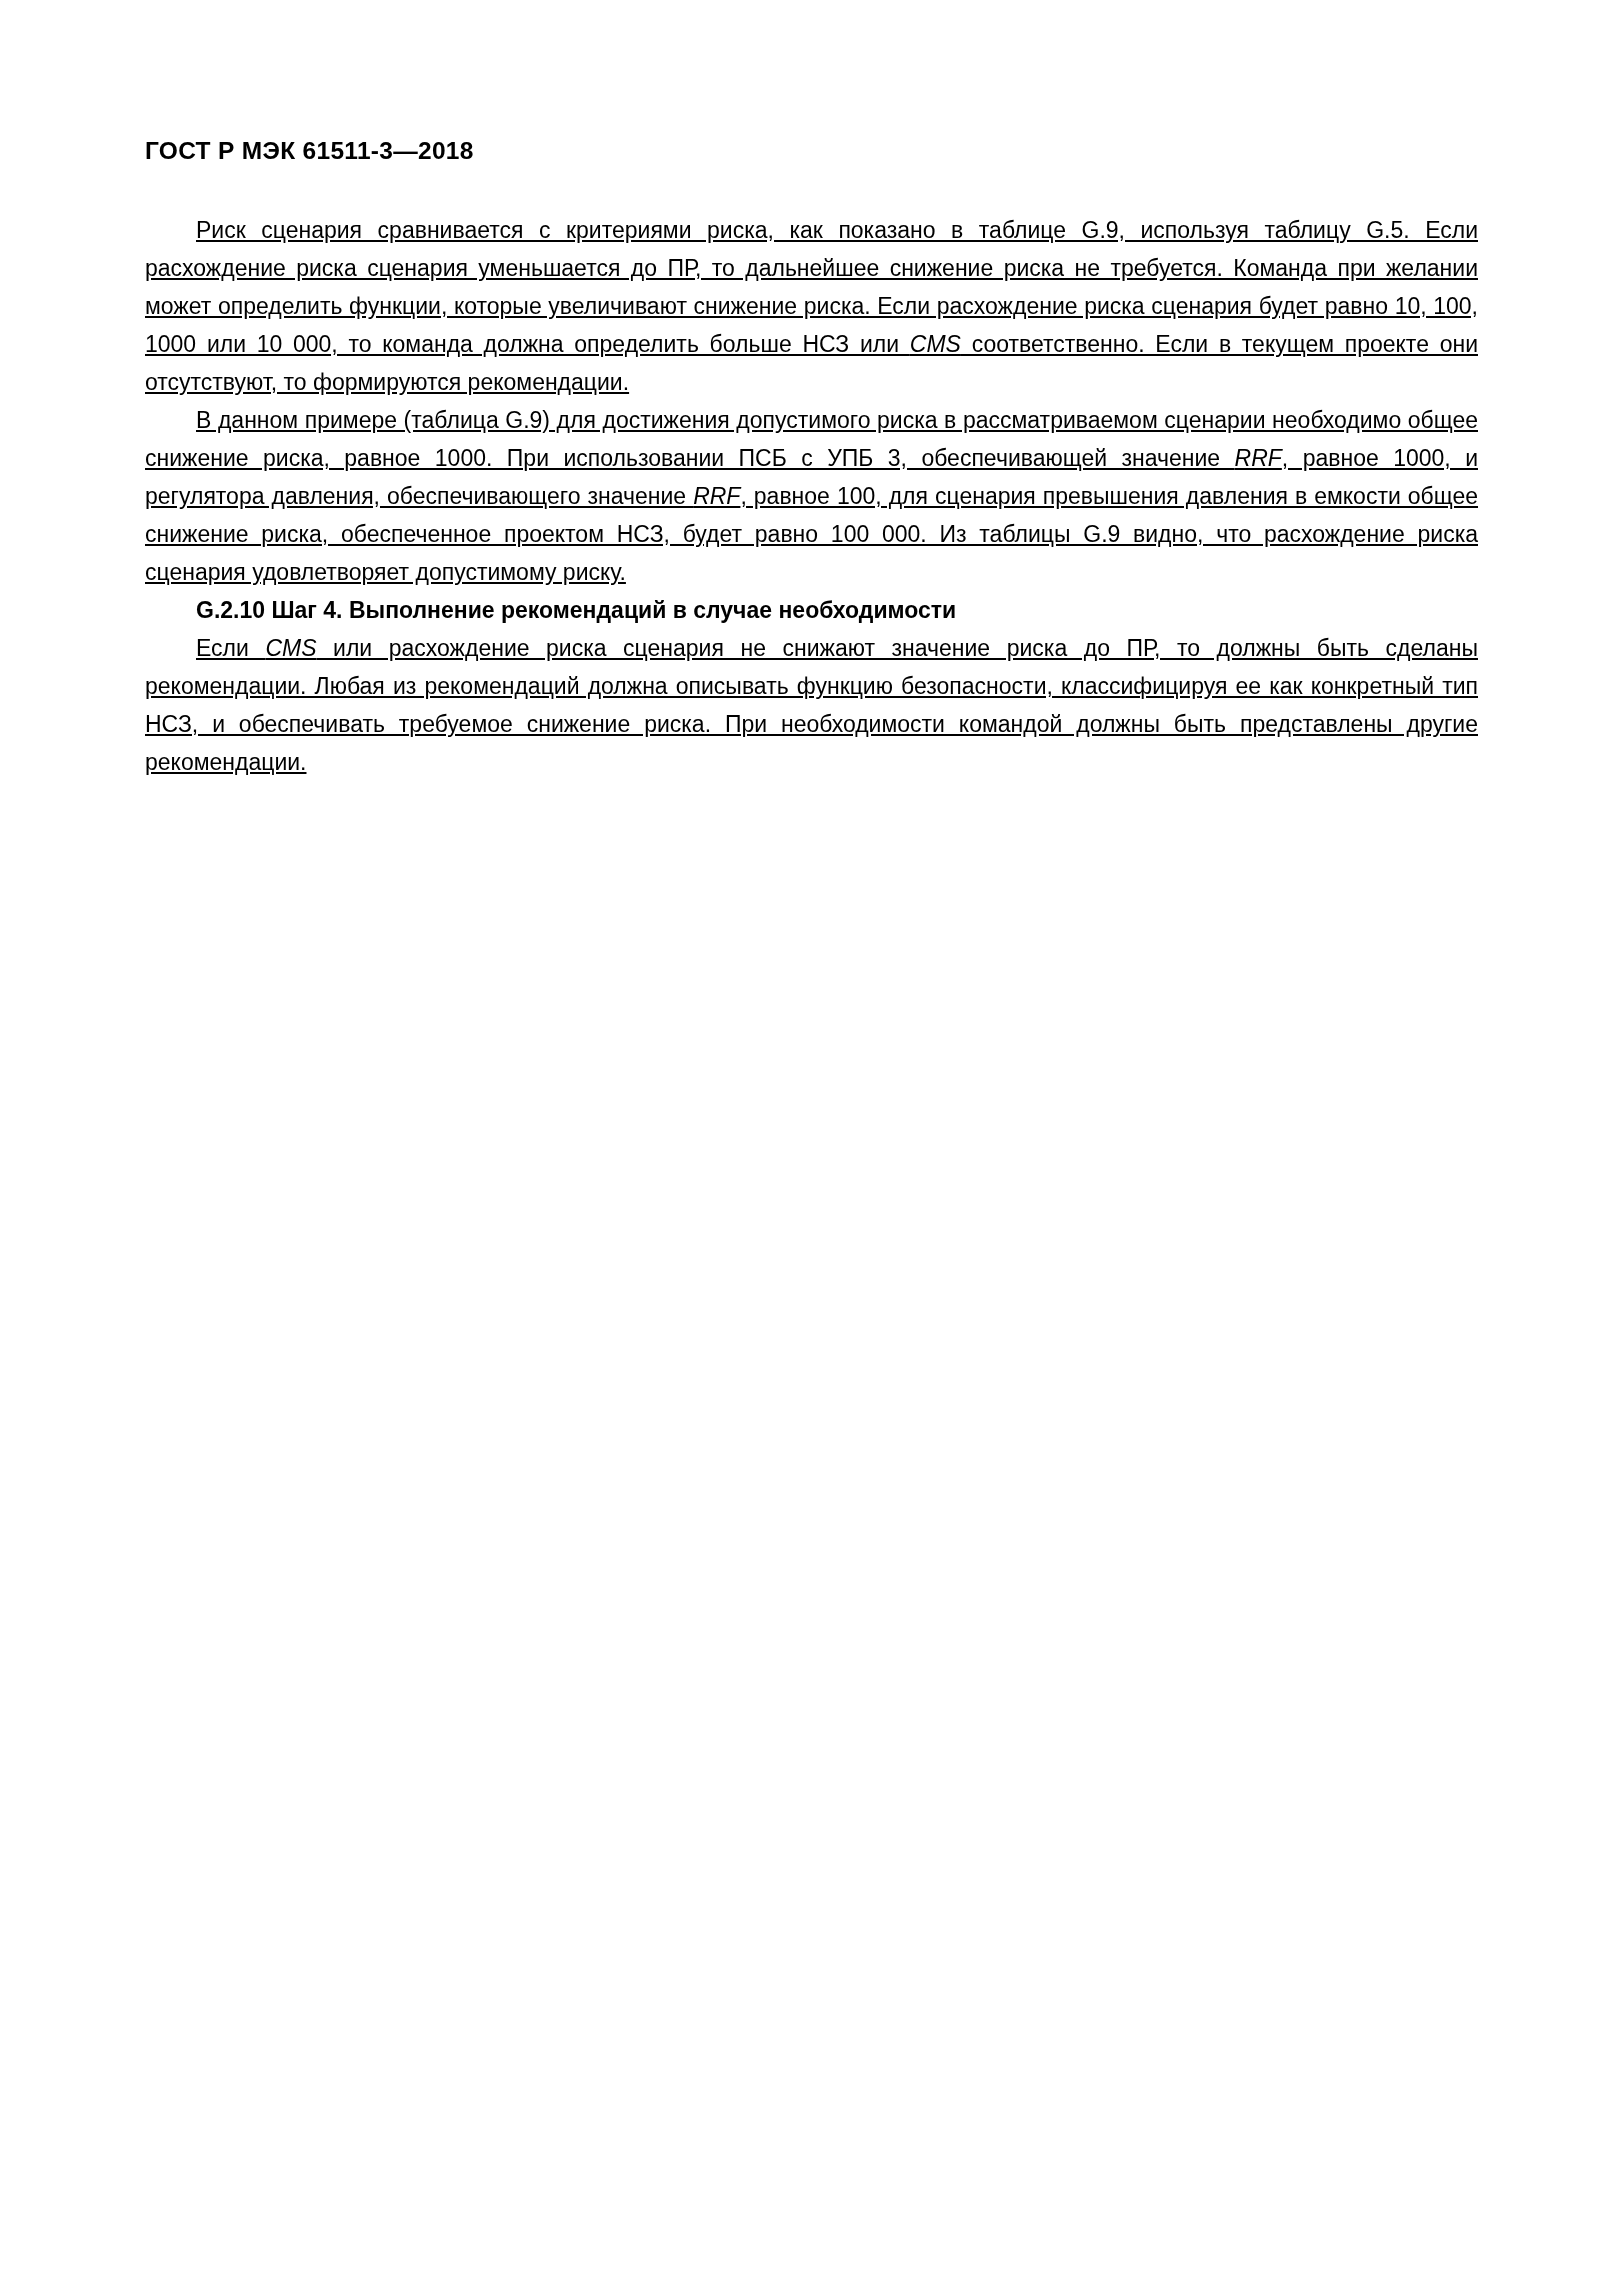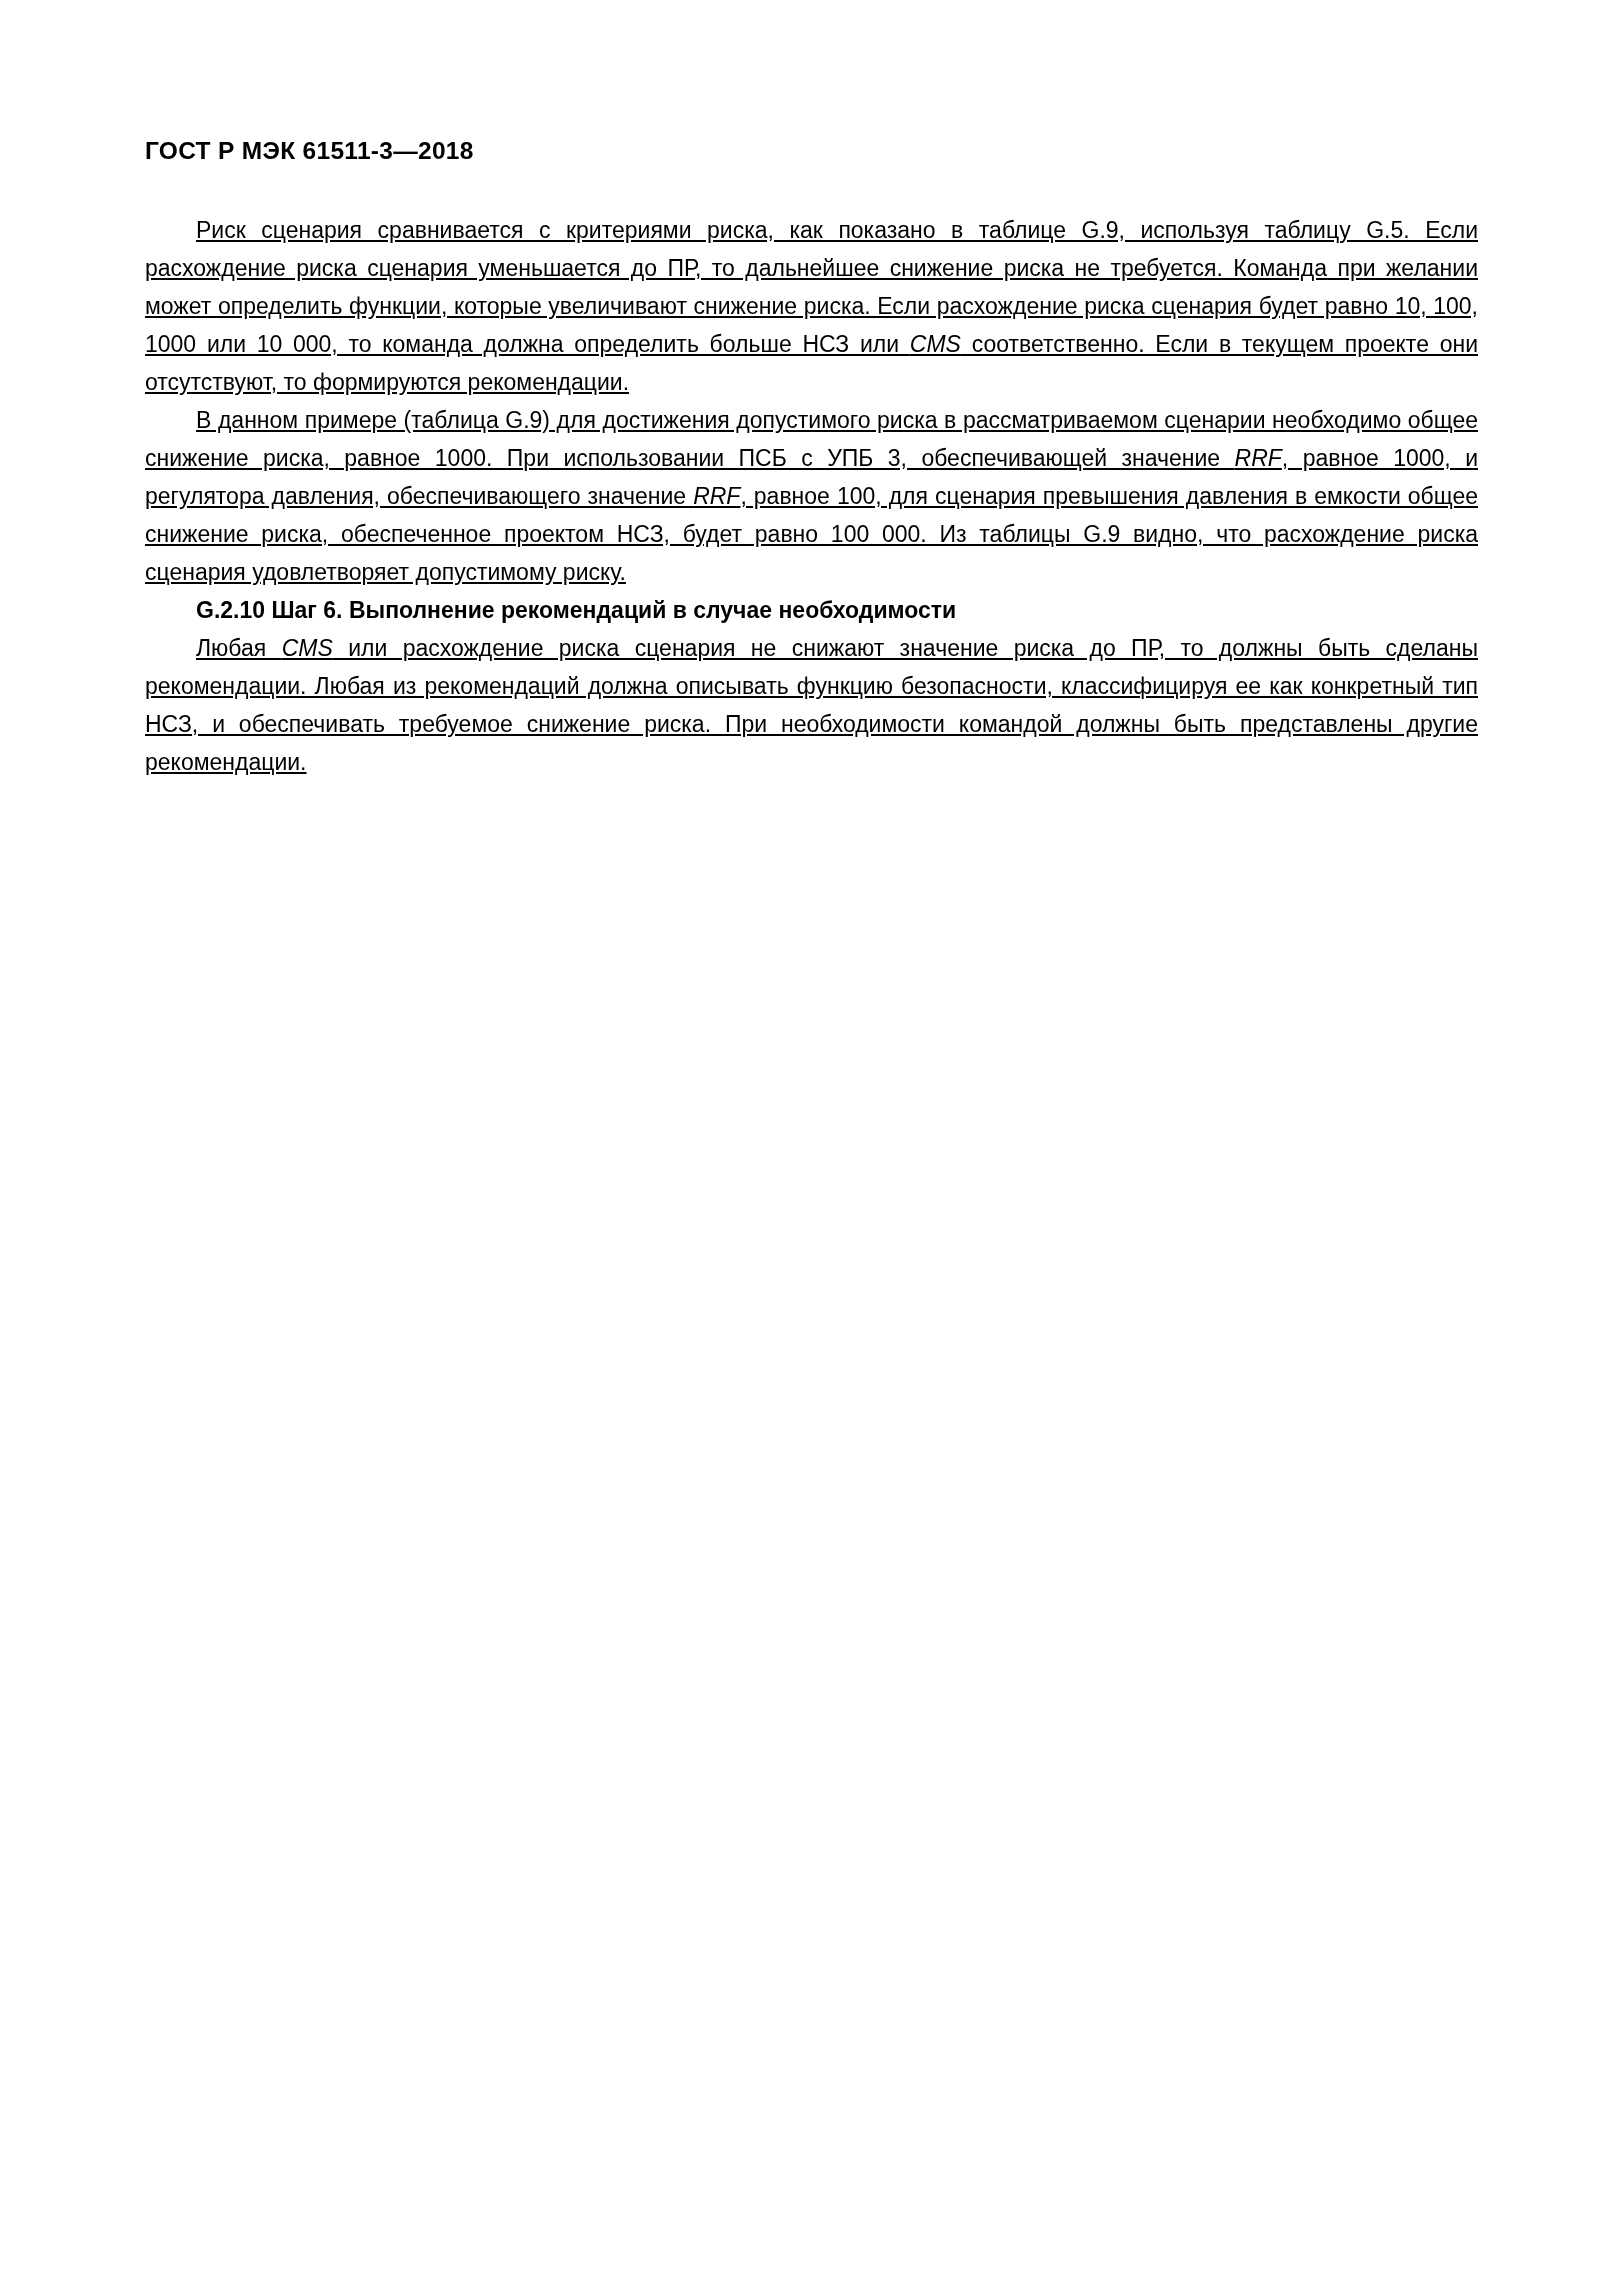--- a/index.html
+++ b/index.html
@@ -76,22 +76,22 @@
 <div class="page">
 
   <div class="doc-header">ГОСТ Р МЭК 61511-3—2018</div>
 
   <div class="content">
 
     <p class="body-par"><span>Риск сценария сравнивается с критериями риска, как показано в таблице G.9, используя таблицу G.5. Если расхождение риска сценария уменьшается до ПР, то дальнейшее снижение риска не требуется. Команда при желании может определить функции, которые увеличивают снижение риска. Если расхождение риска сценария будет равно 10, 100, 1000 или 10 000, то команда должна определить больше НСЗ или </span><em>CMS</em><span> соответственно. Если в текущем проекте они отсутствуют, то формируются рекомендации.</span></p>
 
     <p class="body-par"><span>В данном примере (таблица G.9) для достижения допустимого риска в рассматриваемом сценарии необходимо общее снижение риска, равное 1000. При использовании ПСБ с УПБ 3, обеспечивающей значение </span><em>RRF</em><span>, равное 1000, и регулятора давления, обеспечивающего значение </span><em>RRF</em><span>, равное 100, для сценария превышения давления в емкости общее снижение риска, обеспеченное проектом НСЗ, будет равно 100 000. Из таблицы G.9 видно, что расхождение риска сценария удовлетворяет допустимому риску.</span></p>
 
-    <p class="subhead">G.2.10 Шаг 6. Выполнение рекомендаций в случае необходимости</p>
+    <p class="subhead">G.2.10 Шаг 4. Выполнение рекомендаций в случае необходимости</p>
 
-    <p class="body-par"><span>Любая </span><em>CMS</em><span> или расхождение риска сценария не снижают значение риска до ПР, то должны быть сделаны рекомендации. Любая из рекомендаций должна описывать функцию безопасности, классифицируя ее как конкретный тип НСЗ, и обеспечивать требуемое снижение риска. При необходимости командой должны быть представлены другие рекомендации.</span></p>
+    <p class="body-par"><span>Если </span><em>CMS</em><span> или расхождение риска сценария не снижают значение риска до ПР, то должны быть сделаны рекомендации. Любая из рекомендаций должна описывать функцию безопасности, классифицируя ее как конкретный тип НСЗ, и обеспечивать требуемое снижение риска. При необходимости командой должны быть представлены другие рекомендации.</span></p>
 
   </div>
 
   <div class="page-number">33</div>
 
 </div>
 
 
 </body></html>

